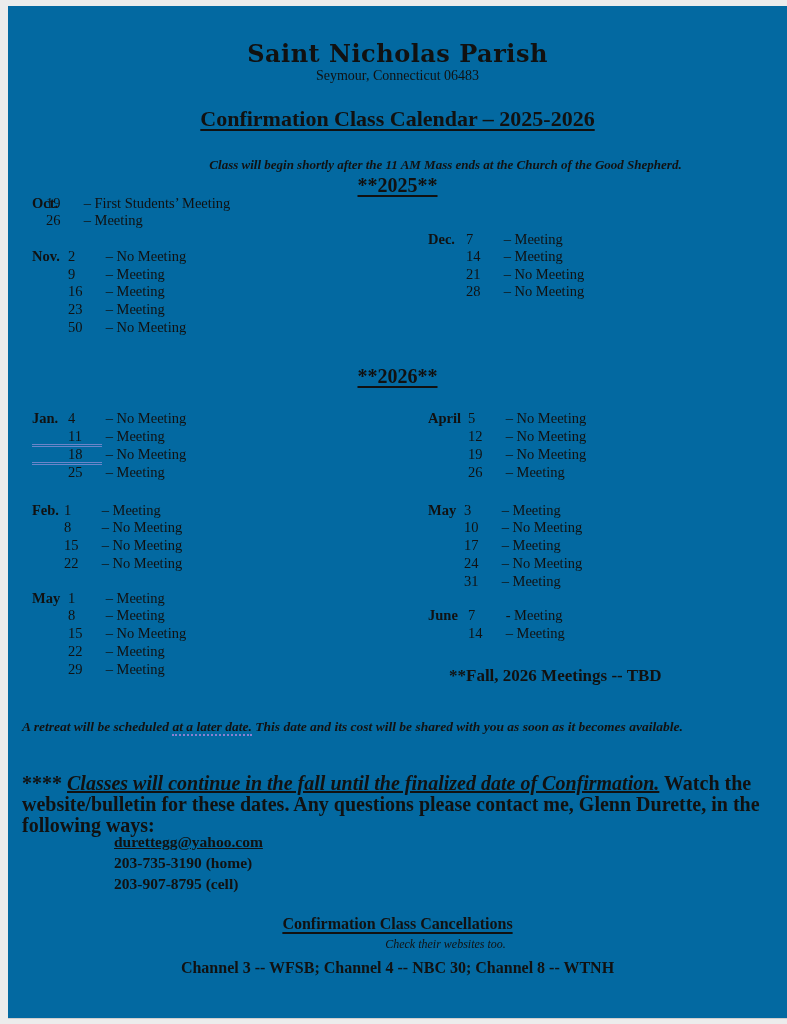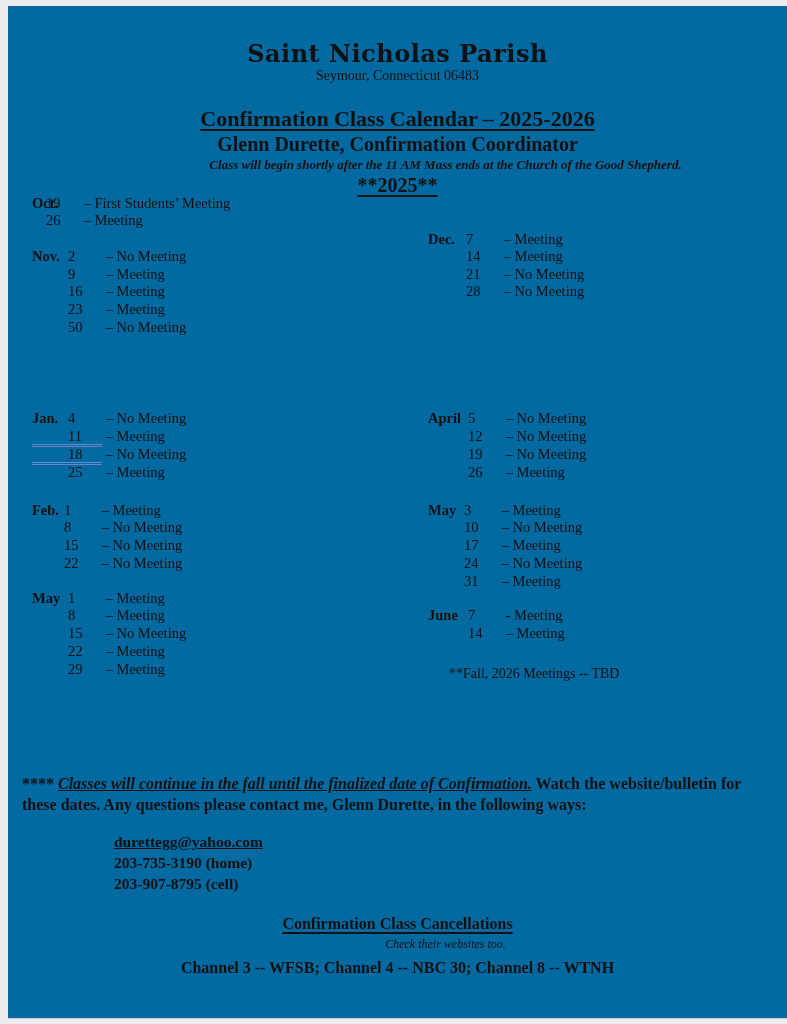--- a/index.html
+++ b/index.html
@@ -23,39 +23,38 @@
   .addr { top:62px; font-size:14px; }
   .title { top:100px; font-size:22px; font-weight:bold; }
   .title span, .yr span, .cancel-title span { text-decoration:underline; text-decoration-thickness:2px; text-underline-offset:3px; }
   .coord { top:127px; font-size:20px; font-weight:bold; }
   .note { top:151px; font-size:13px; font-weight:bold; font-style:italic;padding-left:48px; }
   .yr { font-size:20px; font-weight:bold; }
   .month { font-size:14.5px; font-weight:bold; }
   .entry { font-size:14.5px; }
   .entry .d { display:inline-block; width:34px; text-align:left; }
   .dbl { border-bottom:3px double #6b85c9; }
-  .fall { font-size:14px; font-weight:normal; }
+  .fall { font-size:17px; font-weight:bold; }
   .retreat { left:14px; width:740px; top:712px; font-size:13.5px; font-weight:bold; font-style:italic; white-space:normal; line-height:18px; }
   .dotted { border-bottom:2px dotted #8a7fd0; }
-  .cont { left:14px; width:740px; top:767px; font-size:16px; font-weight:bold; white-space:normal; line-height:21px; }
+  .cont { left:14px; width:740px; top:767px; font-size:20px; font-weight:bold; white-space:normal; line-height:21px; }
   .cont u { font-style:italic; }
   .contact { left:106px; font-size:15.5px; font-weight:bold; }
   .cancel-title { top:909px; font-size:16px; font-weight:bold; }
   .check { top:931px; font-size:12px; font-style:italic;padding-left:48px; }
   .channels { top:953px; font-size:16px; font-weight:bold; }
 </style>
 </head>
 <body>
 
 <div class="page">
 
   <div class="abs center gothic">Saint Nicholas Parish</div>
   <div class="abs center addr">Seymour, Connecticut   06483</div>
   <div class="abs center title"><span>Confirmation Class Calendar – 2025-2026</span></div>
-  <div class="abs center coord">Glenn Durette, Confirmation Coordinator</div>
   <div class="abs center note">Class will begin shortly after the 11 AM Mass ends at the Church of the Good Shepherd.</div>
 
   <div class="abs center yr" style="top:168px"><span>**2025**</span></div>
 
   <div class="abs month" style="left:24px;top:189px">Oct.</div>
   <div class="abs entry" style="left:38px;top:189px"><span class="d">19</span><span> – </span><span>First Students’ Meeting</span></div>
   <div class="abs entry" style="left:38px;top:206px"><span class="d">26</span><span> – </span><span>Meeting</span></div>
 
   <div class="abs month" style="left:24px;top:242px">Nov.</div>
   <div class="abs entry" style="left:60px;top:242px"><span class="d">2</span><span> – </span><span>No Meeting</span></div>
@@ -63,20 +62,21 @@
   <div class="abs entry" style="left:60px;top:277px"><span class="d">16</span><span> – </span><span>Meeting</span></div>
   <div class="abs entry" style="left:60px;top:295px"><span class="d">23</span><span> – </span><span>Meeting</span></div>
   <div class="abs entry" style="left:60px;top:313px"><span class="d">50</span><span> – </span><span>No Meeting</span></div>
 
   <div class="abs month" style="left:420px;top:225px">Dec.</div>
   <div class="abs entry" style="left:458px;top:225px"><span class="d">7</span><span> – </span><span>Meeting</span></div>
   <div class="abs entry" style="left:458px;top:242px"><span class="d">14</span><span> – </span><span>Meeting</span></div>
   <div class="abs entry" style="left:458px;top:260px"><span class="d">21</span><span> – </span><span>No Meeting</span></div>
   <div class="abs entry" style="left:458px;top:277px"><span class="d">28</span><span> – </span><span>No Meeting</span></div>
 
+  <div class="abs center yr" style="top:359px"><span>**2026**</span></div>
 
   <div class="abs month" style="left:24px;top:404px">Jan.</div>
   <div class="abs entry" style="left:60px;top:404px"><span class="d">4</span><span> – </span><span>No Meeting</span></div>
   <div class="abs" style="left:24px;top:438px;width:70px;">
       <div class="dbl" style="height:0"></div>
     </div>
   <div class="abs entry" style="left:60px;top:422px"><span class="d">11</span><span> – </span><span>Meeting</span></div>
   <div class="abs" style="left:24px;top:456px;width:70px;">
       <div class="dbl" style="height:0"></div>
     </div>
@@ -108,20 +108,21 @@
   <div class="abs entry" style="left:456px;top:531px"><span class="d">17</span><span> – </span><span>Meeting</span></div>
   <div class="abs entry" style="left:456px;top:549px"><span class="d">24</span><span> – </span><span>No Meeting</span></div>
   <div class="abs entry" style="left:456px;top:567px"><span class="d">31</span><span> – </span><span>Meeting</span></div>
 
   <div class="abs month" style="left:420px;top:601px">June</div>
   <div class="abs entry" style="left:460px;top:601px"><span class="d">7</span><span> - </span><span>Meeting</span></div>
   <div class="abs entry" style="left:460px;top:619px"><span class="d">14</span><span> – </span><span>Meeting</span></div>
 
   <div class="abs fall" style="left:441px;top:660px">**Fall, 2026 Meetings -- TBD</div>
 
+  <div class="abs retreat"><span>A retreat will be scheduled </span><span class="dotted">at a later date.</span><span>  This date and its cost will be shared with you as soon as it becomes available.</span></div>
 
   <div class="abs cont"><span>**** </span><u>Classes will continue in the fall until the finalized date of Confirmation.</u><span>  Watch the website/bulletin for these dates.  Any questions please contact me, Glenn Durette, in the following ways:</span></div>
 
   <div class="abs contact" style="top:827px;text-decoration:underline;">durettegg@yahoo.com</div>
   <div class="abs contact" style="top:848px">203-735-3190 (home)</div>
   <div class="abs contact" style="top:869px">203-907-8795 (cell)</div>
 
   <div class="abs center cancel-title"><span>Confirmation Class Cancellations</span></div>
   <div class="abs center check">Check their websites too.</div>
   <div class="abs center channels">Channel 3 -- WFSB; Channel 4 -- NBC 30; Channel 8 -- WTNH</div>

